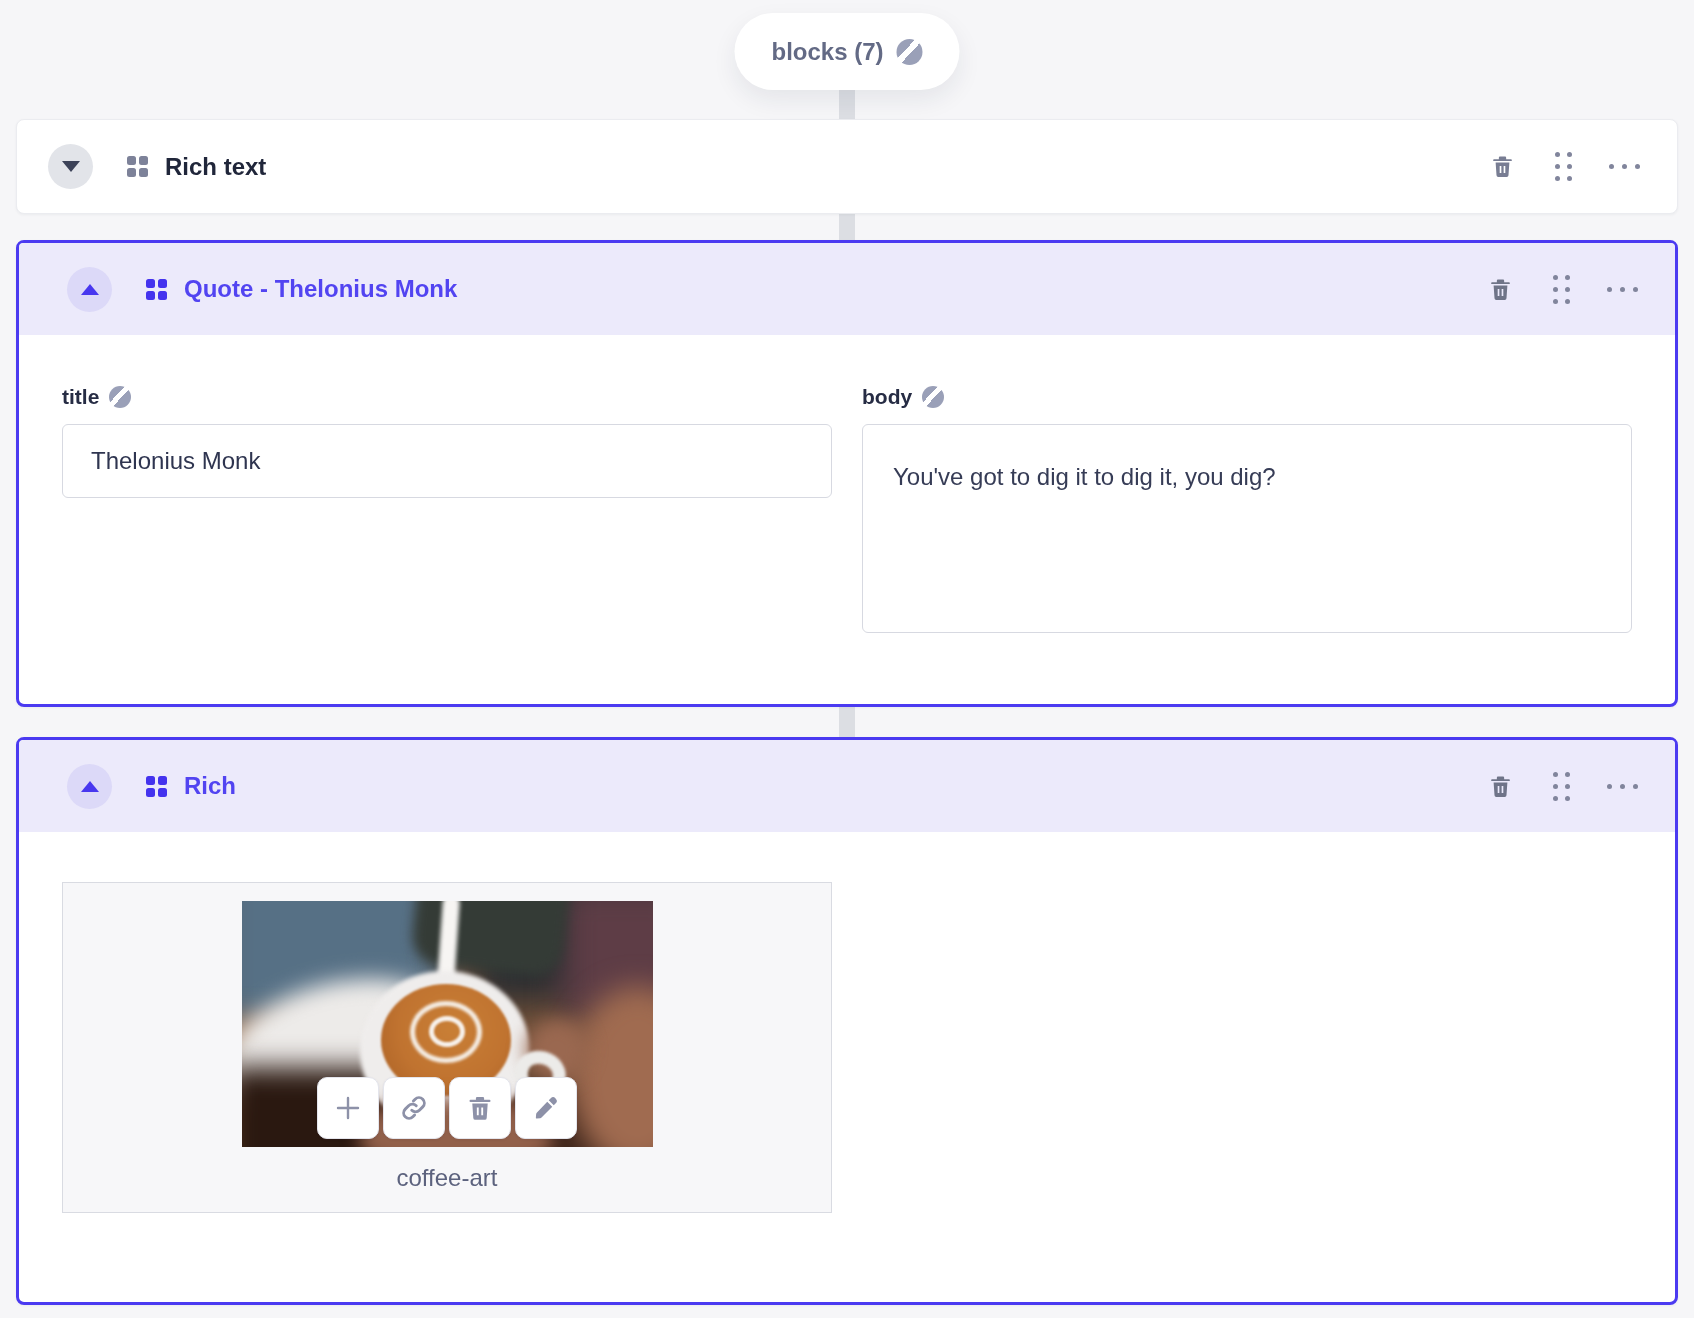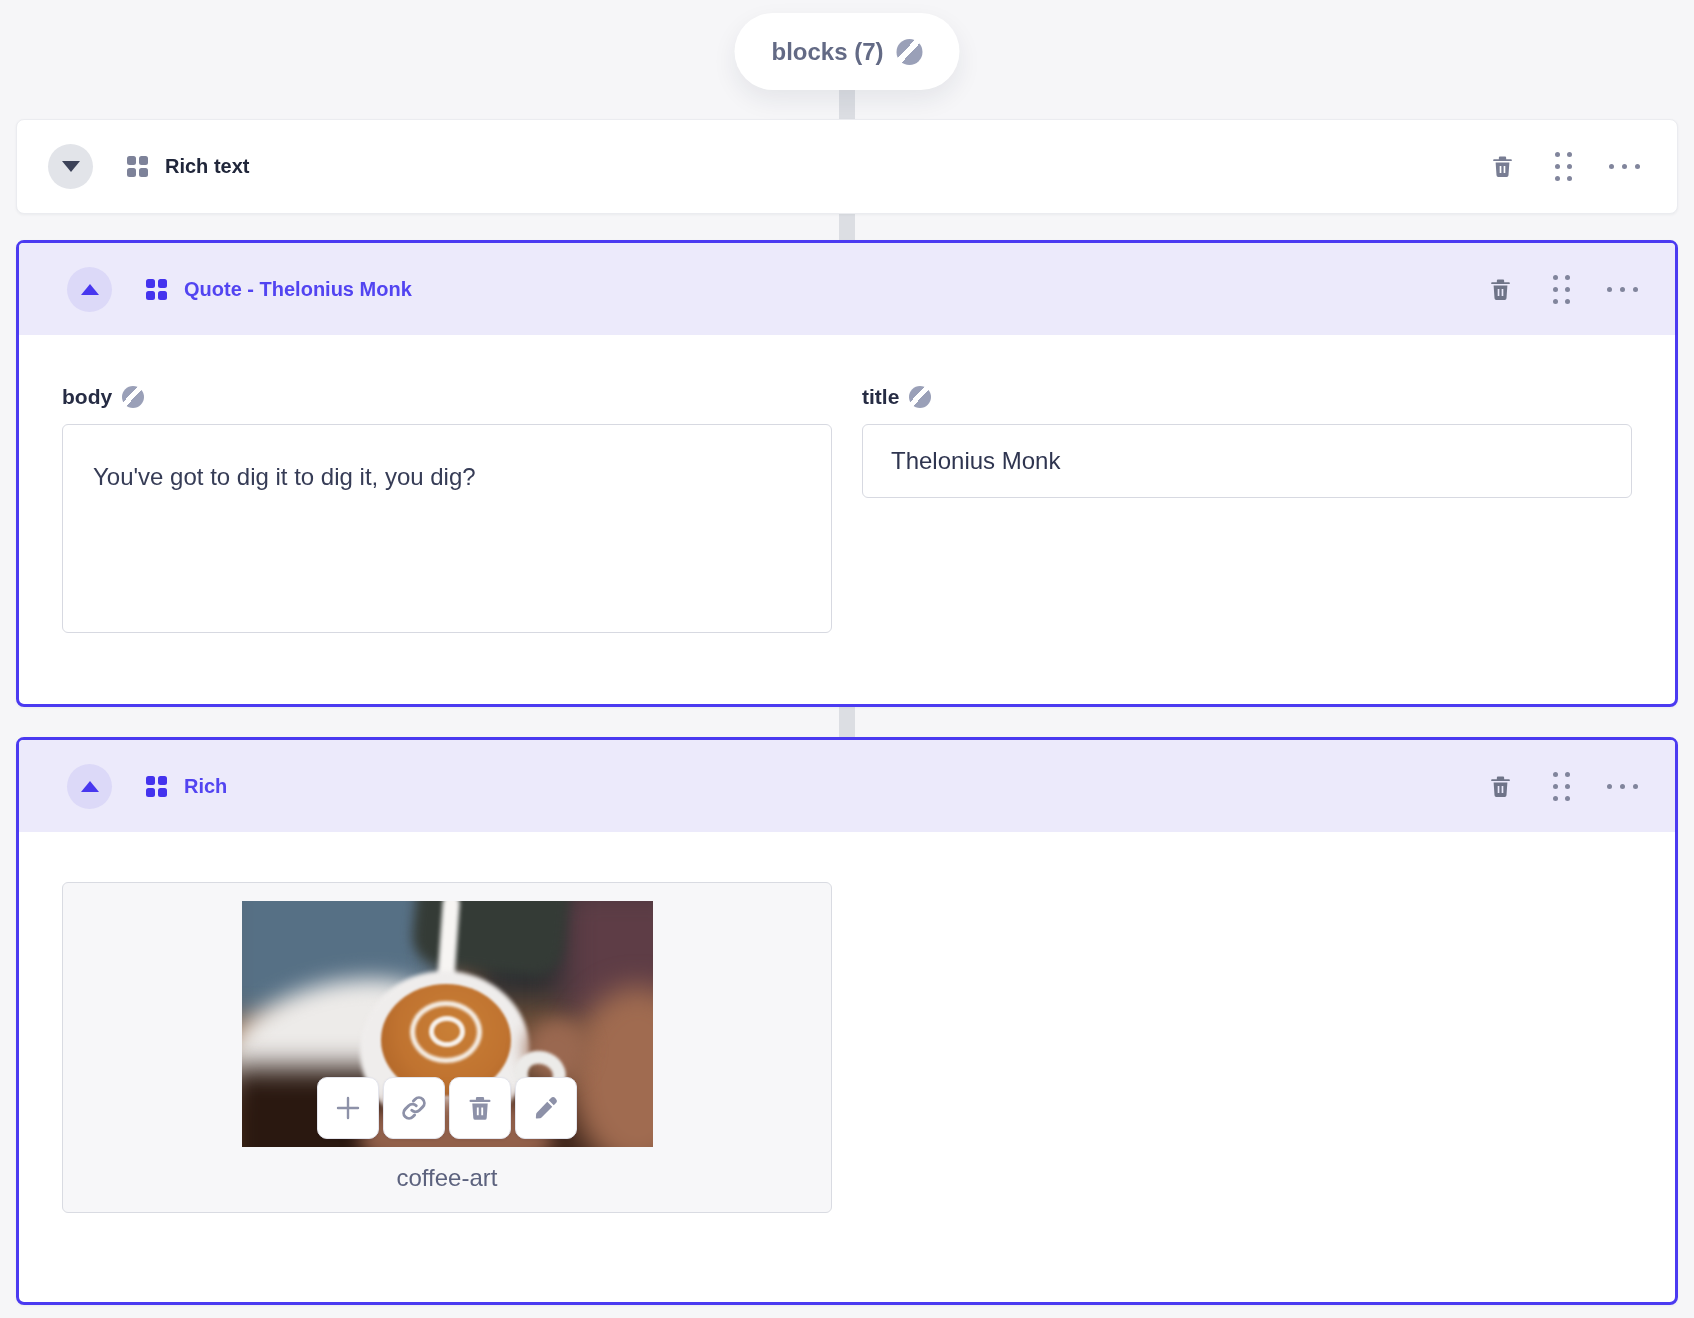--- a/index.html
+++ b/index.html
@@ -86,21 +86,21 @@
   .grid-icon {
     margin-left: 34px;
     width: 21px; height: 21px;
     display: grid; grid-template-columns: 1fr 1fr; grid-template-rows: 1fr 1fr; gap: 3px;
     flex: 0 0 auto;
   }
   .grid-icon i { display:block; border-radius: 2.5px; }
   .grid-icon.gray i   { background: #7d8299; }
   .grid-icon.indigo i { background: #4433ee; }
 
-  .block-title { margin-left: 17px; font-size: 20px; font-weight: 700; }
+  .block-title { margin-left: 17px; font-size: 24px; font-weight: 700; }
   .block-title.dark   { color: #20263a; }
   .block-title.indigo { color: #5244f1; }
 
   .actions { margin-left: auto; display: flex; align-items: center; gap: 31px; }
   .action-btn {
     width: 30px; height: 30px;
     border: none; background: none; cursor: pointer;
     display: flex; align-items: center; justify-content: center;
   }
   .drag-dots { display: grid; grid-template-columns: 5px 5px; grid-template-rows: 5px 5px 5px; gap: 7px; }
@@ -128,21 +128,21 @@
     border: 1px solid #d7d9e1; border-radius: 6px;
     font-family: "Liberation Sans", sans-serif;
     font-size: 24px; color: #363c56; line-height: 32px;
     padding: 36px 30px; background: #fff; outline: none; resize: none;
   }
 
   
   .file-card {
     width: 770px; height: 331px;
     background: #f7f7f9;
-    border: 1px solid #d9dbe2; border-radius: 6px;
+    border: 1px solid #d9dbe2; border-radius: 0;
     position: relative;
     display: flex; flex-direction: column; align-items: center;
     padding-top: 18px;
   }
   .media-preview {
     width: 411px; height: 246px;
     position: relative; overflow: hidden;
     background: #6e4f39;
     cursor: pointer;
   }
@@ -266,31 +266,31 @@
             <i></i>
             <i></i>
           </span>
       </button>
     </div>
   </div>
   <div class="content">
     <div class="fields">
       <div class="field">
         <div class="field-label">
+          <span>title</span>
+          <span class="globe"></span>
+        </div>
+        <input class="text-input" type="text" value="Thelonius Monk" style="">
+      </div>
+      <div class="field">
+        <div class="field-label">
           <span>body</span>
           <span class="globe"></span>
         </div>
         <textarea class="textarea" style="">You've got to dig it to dig it, you dig?</textarea>
-      </div>
-      <div class="field">
-        <div class="field-label">
-          <span>title</span>
-          <span class="globe"></span>
-        </div>
-        <input class="text-input" type="text" value="Thelonius Monk" style="">
       </div>
     </div>
   </div>
 </section>
 
 <section class="block expanded" id="media-block">
   <div class="block-header">
     <button class="circle-btn lav">
       <span class="tri up"></span>
     </button>

